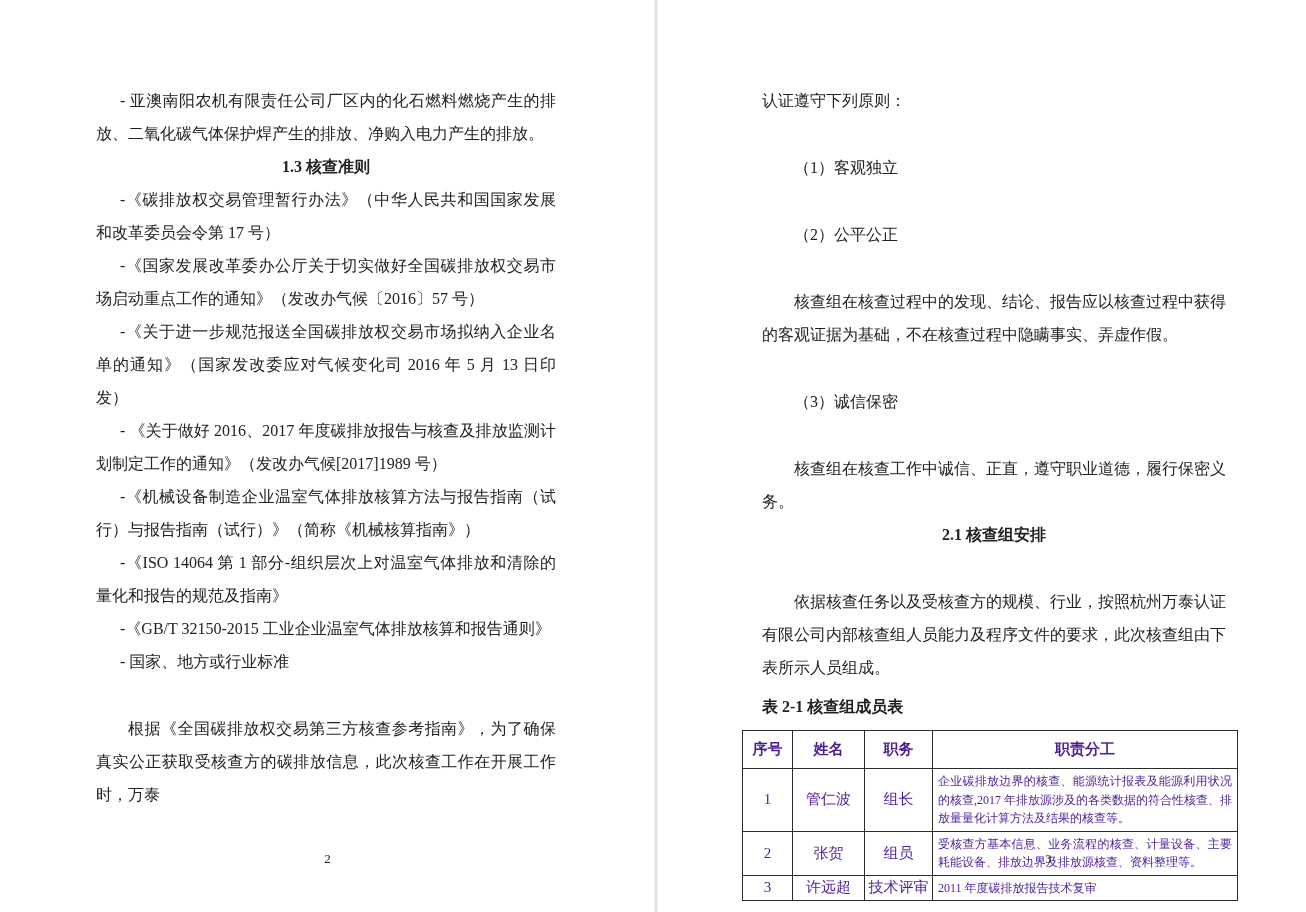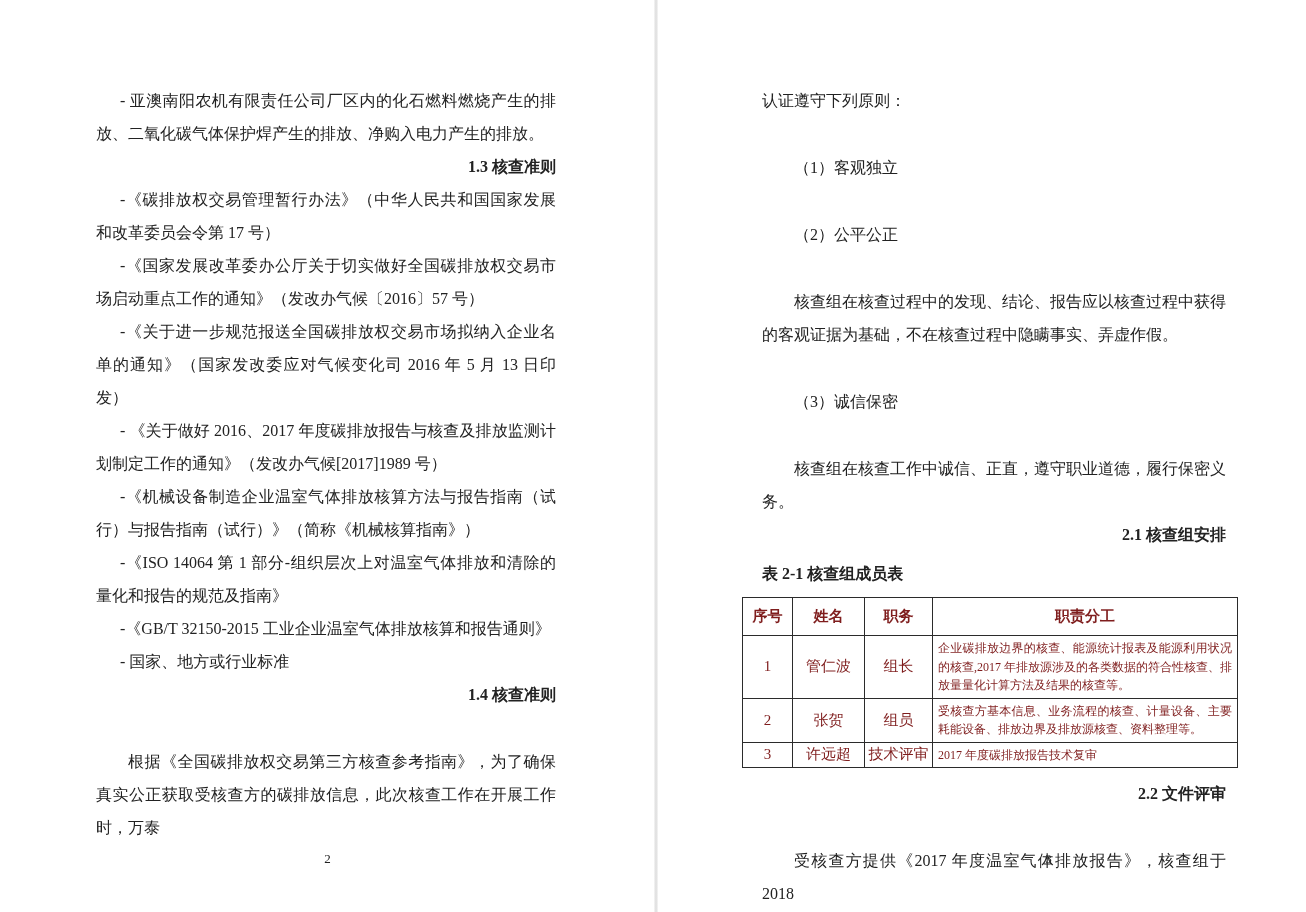--- a/index.html
+++ b/index.html
@@ -17,33 +17,33 @@
   .page-divider{
     position:absolute;top:0;left:654px;width:4px;height:912px;
     background:linear-gradient(to right,#f6f6f6,#dcdcdc 50%,#f6f6f6);
   }
   .content{position:relative;}
   .page-left .content{padding:84px 99px 0 96px;width:460px;}
   .page-right .content{padding:84px 84px 0 100px;width:464px;}
   p{margin:0;font-size:16px;line-height:33px;text-align:justify;color:#222;}
   .indent-list{text-indent:24px;}
   .indent-body{text-indent:32px;margin-top:34px;}
-  .heading{font-weight:bold;text-align:right;}
+  .heading{font-weight:bold;text-align:center;}
   .table-caption{text-align:left;font-weight:bold;margin-top:6px;}
   table.members-table{
     border-collapse:collapse;
     table-layout:fixed;
     width:495px;
     margin-left:-20px;
     margin-top:7px;
   }
   .members-table th,.members-table td{
     border:1px solid #2b2b2b;
     font-family:"Liberation Serif","DejaVu Serif",serif;
-    color:#7f1d1d;
+    color:#4c1d95;
     overflow:hidden;
   }
   .members-table th{
     font-size:15px;font-weight:bold;text-align:center;height:37px;padding:0 2px;
   }
   .members-table td.cell-center{
     font-size:15px;text-align:center;vertical-align:middle;padding:2px 1px;
   }
   .members-table td.cell-duty{
     font-size:12px;line-height:18.5px;text-align:justify;
@@ -66,37 +66,37 @@
       <p class="indent-list">- 亚澳南阳农机有限责任公司厂区内的化石燃料燃烧产生的排放、二氧化碳气体保护焊产生的排放、净购入电力产生的排放。</p>
       <p class="heading">1.3 核查准则</p>
       <p class="indent-list">-《碳排放权交易管理暂行办法》（中华人民共和国国家发展和改革委员会令第 17 号）</p>
       <p class="indent-list">-《国家发展改革委办公厅关于切实做好全国碳排放权交易市场启动重点工作的通知》（发改办气候〔2016〕57 号）</p>
       <p class="indent-list">-《关于进一步规范报送全国碳排放权交易市场拟纳入企业名单的通知》（国家发改委应对气候变化司 2016 年 5 月 13 日印发）</p>
       <p class="indent-list">- 《关于做好 2016、2017 年度碳排放报告与核查及排放监测计划制定工作的通知》（发改办气候[2017]1989 号）</p>
       <p class="indent-list">-《机械设备制造企业温室气体排放核算方法与报告指南（试行）与报告指南（试行）》（简称《机械核算指南》）</p>
       <p class="indent-list">-《ISO 14064 第 1 部分-组织层次上对温室气体排放和清除的量化和报告的规范及指南》</p>
       <p class="indent-list">-《GB/T 32150-2015 工业企业温室气体排放核算和报告通则》</p>
       <p class="indent-list">- 国家、地方或行业标准</p>
-      <p class="heading">1.4 核查准则</p>
       <p class="indent-body">根据《全国碳排放权交易第三方核查参考指南》，为了确保真实公正获取受核查方的碳排放信息，此次核查工作在开展工作时，万泰</p>
     </div>
     <div class="page-number">2</div>
   </div>
 
   <div class="page-divider"></div>
 
   <div class="page page-right">
     <div class="content">
       <p>认证遵守下列原则：</p>
       <p class="indent-body">（1）客观独立</p>
       <p class="indent-body">（2）公平公正</p>
       <p class="indent-body">核查组在核查过程中的发现、结论、报告应以核查过程中获得的客观证据为基础，不在核查过程中隐瞒事实、弄虚作假。</p>
       <p class="indent-body">（3）诚信保密</p>
       <p class="indent-body">核查组在核查工作中诚信、正直，遵守职业道德，履行保密义务。</p>
       <p class="heading">2.1 核查组安排</p>
+      <p class="indent-body">依据核查任务以及受核查方的规模、行业，按照杭州万泰认证有限公司内部核查组人员能力及程序文件的要求，此次核查组由下表所示人员组成。</p>
 
       <p class="table-caption">表 2-1 核查组成员表</p>
 
       <table class="members-table">
         <colgroup>
           <col style="width:50px">
           <col style="width:72px">
           <col style="width:68px">
           <col style="width:305px">
         </colgroup>
@@ -118,21 +118,21 @@
           <tr>
             <td class="cell-center">2</td>
             <td class="cell-center">张贺</td>
             <td class="cell-center">组员</td>
             <td class="cell-duty">受核查方基本信息、业务流程的核查、计量设备、主要耗能设备、排放边界及排放源核查、资料整理等。</td>
           </tr>
           <tr>
             <td class="cell-center">3</td>
             <td class="cell-center">许远超</td>
             <td class="cell-center">技术评审</td>
-            <td class="cell-duty">2017 年度碳排放报告技术复审</td>
+            <td class="cell-duty">2011 年度碳排放报告技术复审</td>
           </tr>
         </tbody>
       </table>
 
       <p class="heading after-table">2.2 文件评审</p>
       <p class="indent-body">受核查方提供《2017 年度温室气体排放报告》，核查组于 2018</p>
     </div>
     <div class="page-number">3</div>
   </div>
 

